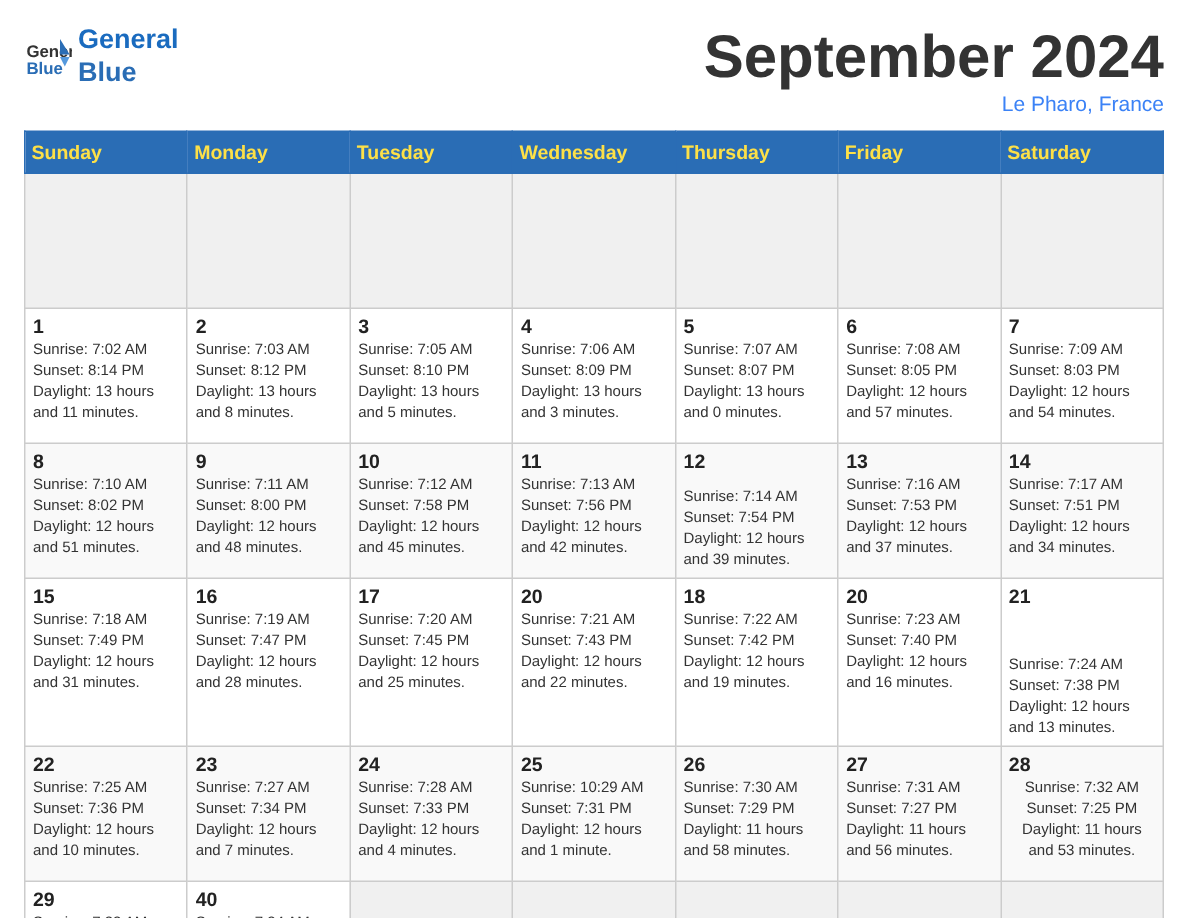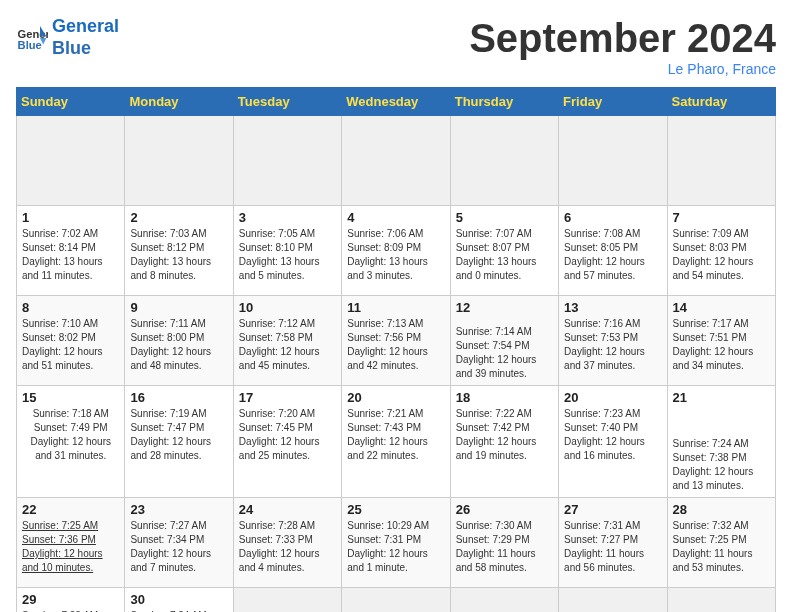--- a/index.html
+++ b/index.html
@@ -219,21 +219,21 @@
         <td>
           <span class="day-num">14</span>
           <div class="day-info" style="white-space: pre-line;">Sunrise: 7:17 AM
 Sunset: 7:51 PM
 Daylight: 12 hours and 34 minutes.</div>
         </td>
       </tr>
       <tr>
         <td>
           <span class="day-num">15</span>
-          <div class="day-info" style="white-space: pre-line; text-align: center;">Sunrise: 7:18 AM
+          <div class="day-info" style="white-space: pre-line;">Sunrise: 7:18 AM
 Sunset: 7:49 PM
 Daylight: 12 hours and 31 minutes.</div>
         </td>
         <td>
           <span class="day-num">16</span>
           <div class="day-info" style="white-space: pre-line;">Sunrise: 7:19 AM
 Sunset: 7:47 PM
 Daylight: 12 hours and 28 minutes.</div>
         </td>
         <td>
@@ -263,21 +263,21 @@
         <td>
           <span class="day-num">21</span>
           <div class="day-info" style="white-space: pre-line; margin-top: 32px;">Sunrise: 7:24 AM
 Sunset: 7:38 PM
 Daylight: 12 hours and 13 minutes.</div>
         </td>
       </tr>
       <tr>
         <td>
           <span class="day-num">22</span>
-          <div class="day-info" style="white-space: pre-line; text-decoration: underline;">Sunrise: 7:25 AM
+          <div class="day-info" style="white-space: pre-line;">Sunrise: 7:25 AM
 Sunset: 7:36 PM
 Daylight: 12 hours and 10 minutes.</div>
         </td>
         <td>
           <span class="day-num">23</span>
           <div class="day-info" style="white-space: pre-line;">Sunrise: 7:27 AM
 Sunset: 7:34 PM
 Daylight: 12 hours and 7 minutes.</div>
         </td>
         <td>
@@ -299,34 +299,34 @@
 Daylight: 11 hours and 58 minutes.</div>
         </td>
         <td>
           <span class="day-num">27</span>
           <div class="day-info" style="white-space: pre-line;">Sunrise: 7:31 AM
 Sunset: 7:27 PM
 Daylight: 11 hours and 56 minutes.</div>
         </td>
         <td>
           <span class="day-num">28</span>
-          <div class="day-info" style="white-space: pre-line;">Sunrise: 7:32 AM
+          <div class="day-info" style="white-space: pre-line; text-align: center;">Sunrise: 7:32 AM
 Sunset: 7:25 PM
 Daylight: 11 hours and 53 minutes.</div>
         </td>
       </tr>
       <tr>
         <td>
           <span class="day-num">29</span>
           <div class="day-info" style="white-space: pre-line;">Sunrise: 7:33 AM
 Sunset: 7:23 PM
 Daylight: 11 hours and 50 minutes.</div>
         </td>
         <td>
-          <span class="day-num">30</span>
+          <span class="day-num">40</span>
           <div class="day-info" style="white-space: pre-line;">Sunrise: 7:34 AM
 Sunset: 7:22 PM
 Daylight: 11 hours and 47 minutes.</div>
         </td>
         <td class="empty-cell"></td>
         <td class="empty-cell"></td>
         <td class="empty-cell"></td>
         <td class="empty-cell"></td>
         <td class="empty-cell"></td>
       </tr>

